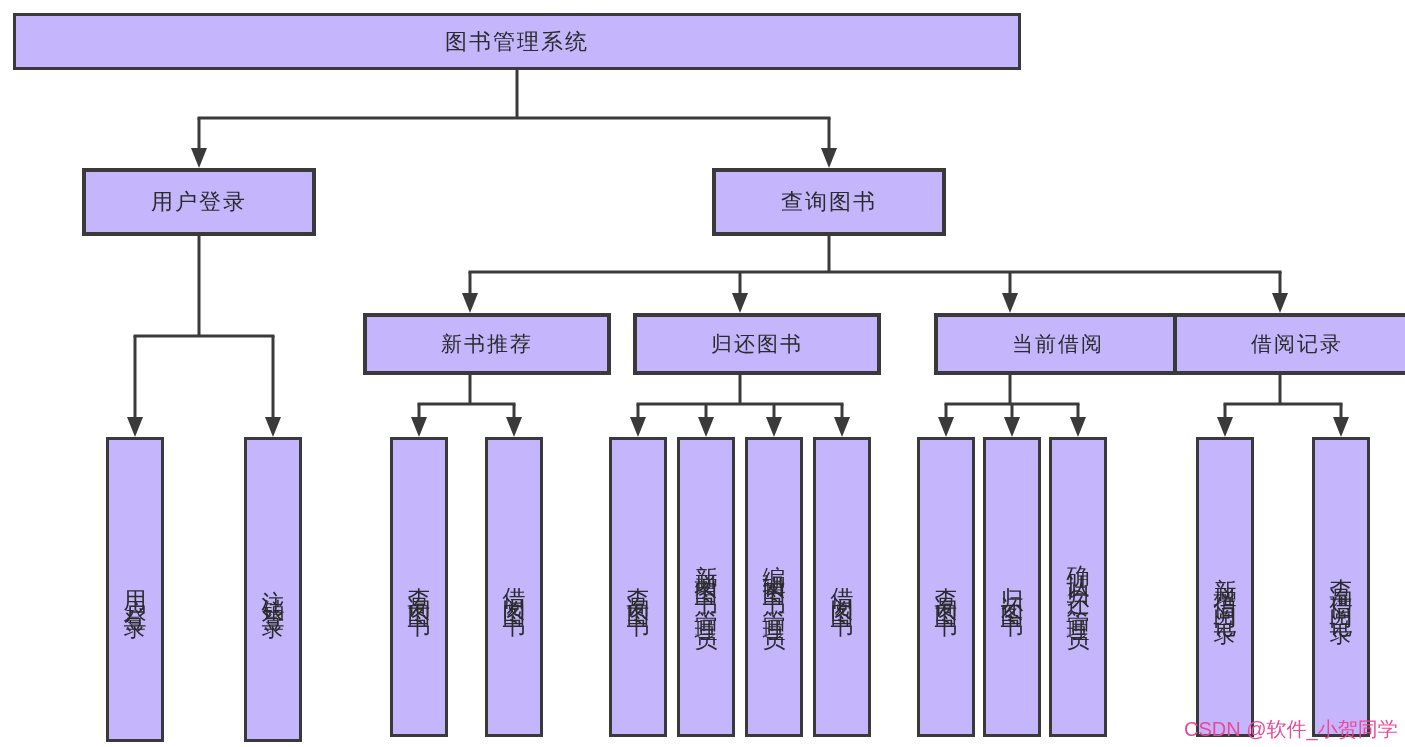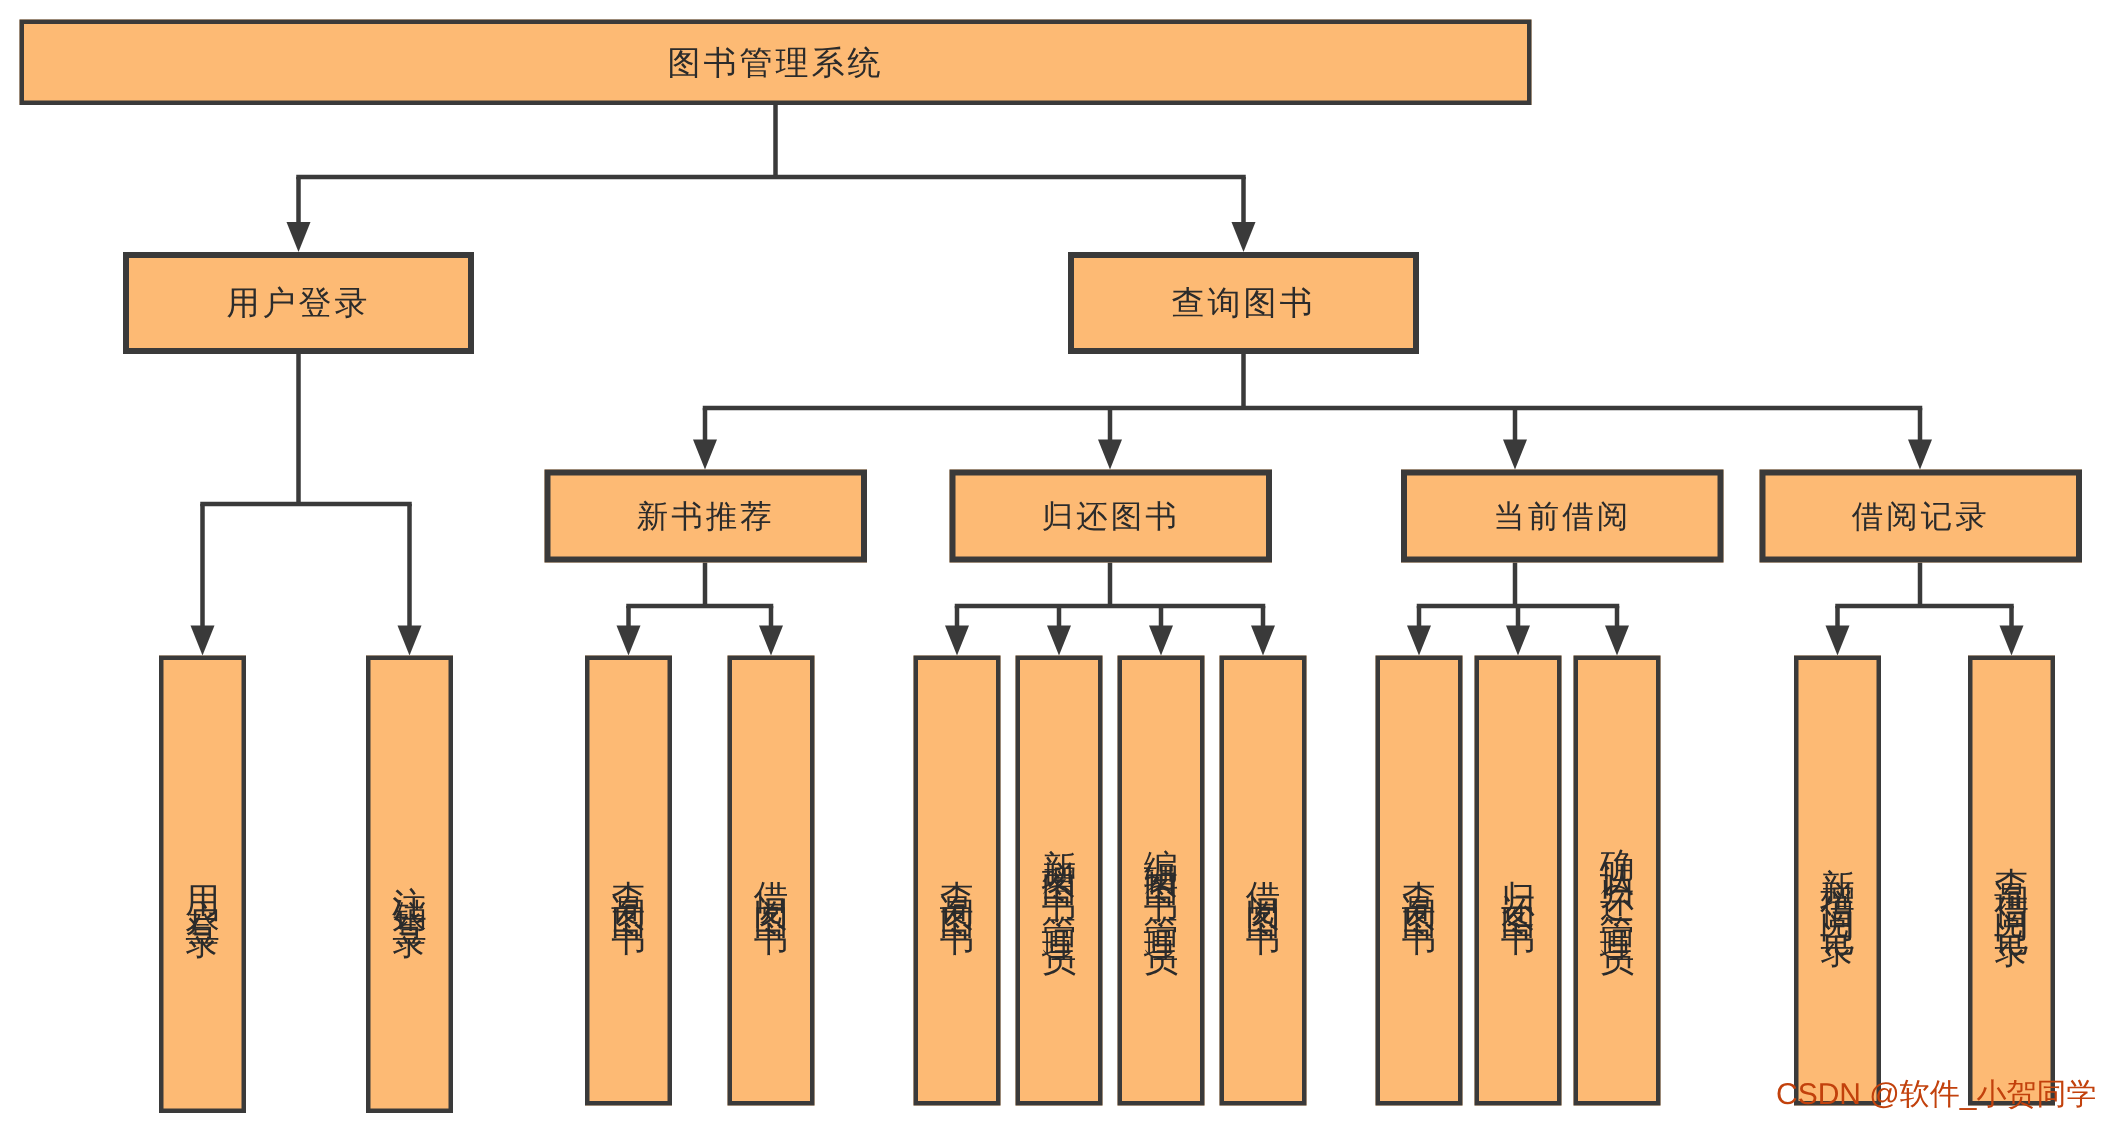--- a/index.html
+++ b/index.html
@@ -16,21 +16,21 @@
     color: #2b2b2b;
     overflow: hidden;
   }
   #connectors {
     position: absolute;
     left: 0; top: 0;
     width: 1405px; height: 747px;
   }
   .box {
     position: absolute;
-    background: #fdba74;
+    background: #c4b5fd;
     border: 3px solid #3a3a3a;
     box-sizing: border-box;
     display: flex;
     align-items: center;
     justify-content: center;
     color: #2b2b2b;
   }
   .root-box {
     left: 13px; top: 13px;
     width: 1008px; height: 57px;
@@ -40,21 +40,21 @@
   }
   .lvl2-box {
     top: 168px;
     width: 234px; height: 68px;
     font-size: 22px;
     letter-spacing: 2px;
     border-width: 4px;
   }
   .lvl3-box {
     top: 313px;
-    width: 215px; height: 62px;
+    width: 248px; height: 62px;
     font-size: 21px;
     letter-spacing: 2px;
     border-width: 4px;
   }
   .leaf-box {
     top: 437px;
     width: 58px; height: 300px;
     font-size: 23px;
     border-width: 3px;
   }
@@ -63,21 +63,21 @@
     text-orientation: mixed;
     letter-spacing: 9px;
     line-height: 1;
     max-height: 292px;
   }
   .watermark {
     position: absolute;
     left: 1184px;
     top: 716px;
     font-size: 20px;
-    color: #c2410c;
+    color: #ec4899;
     letter-spacing: 0px;
     white-space: nowrap;
   }
 </style>
 </head>
 <body>
 
 <div id="canvas">
 
   <svg id="connectors" viewBox="0 0 1405 747" xmlns="http://www.w3.org/2000/svg" fill="none" stroke="#3a3a3a" stroke-width="3">

